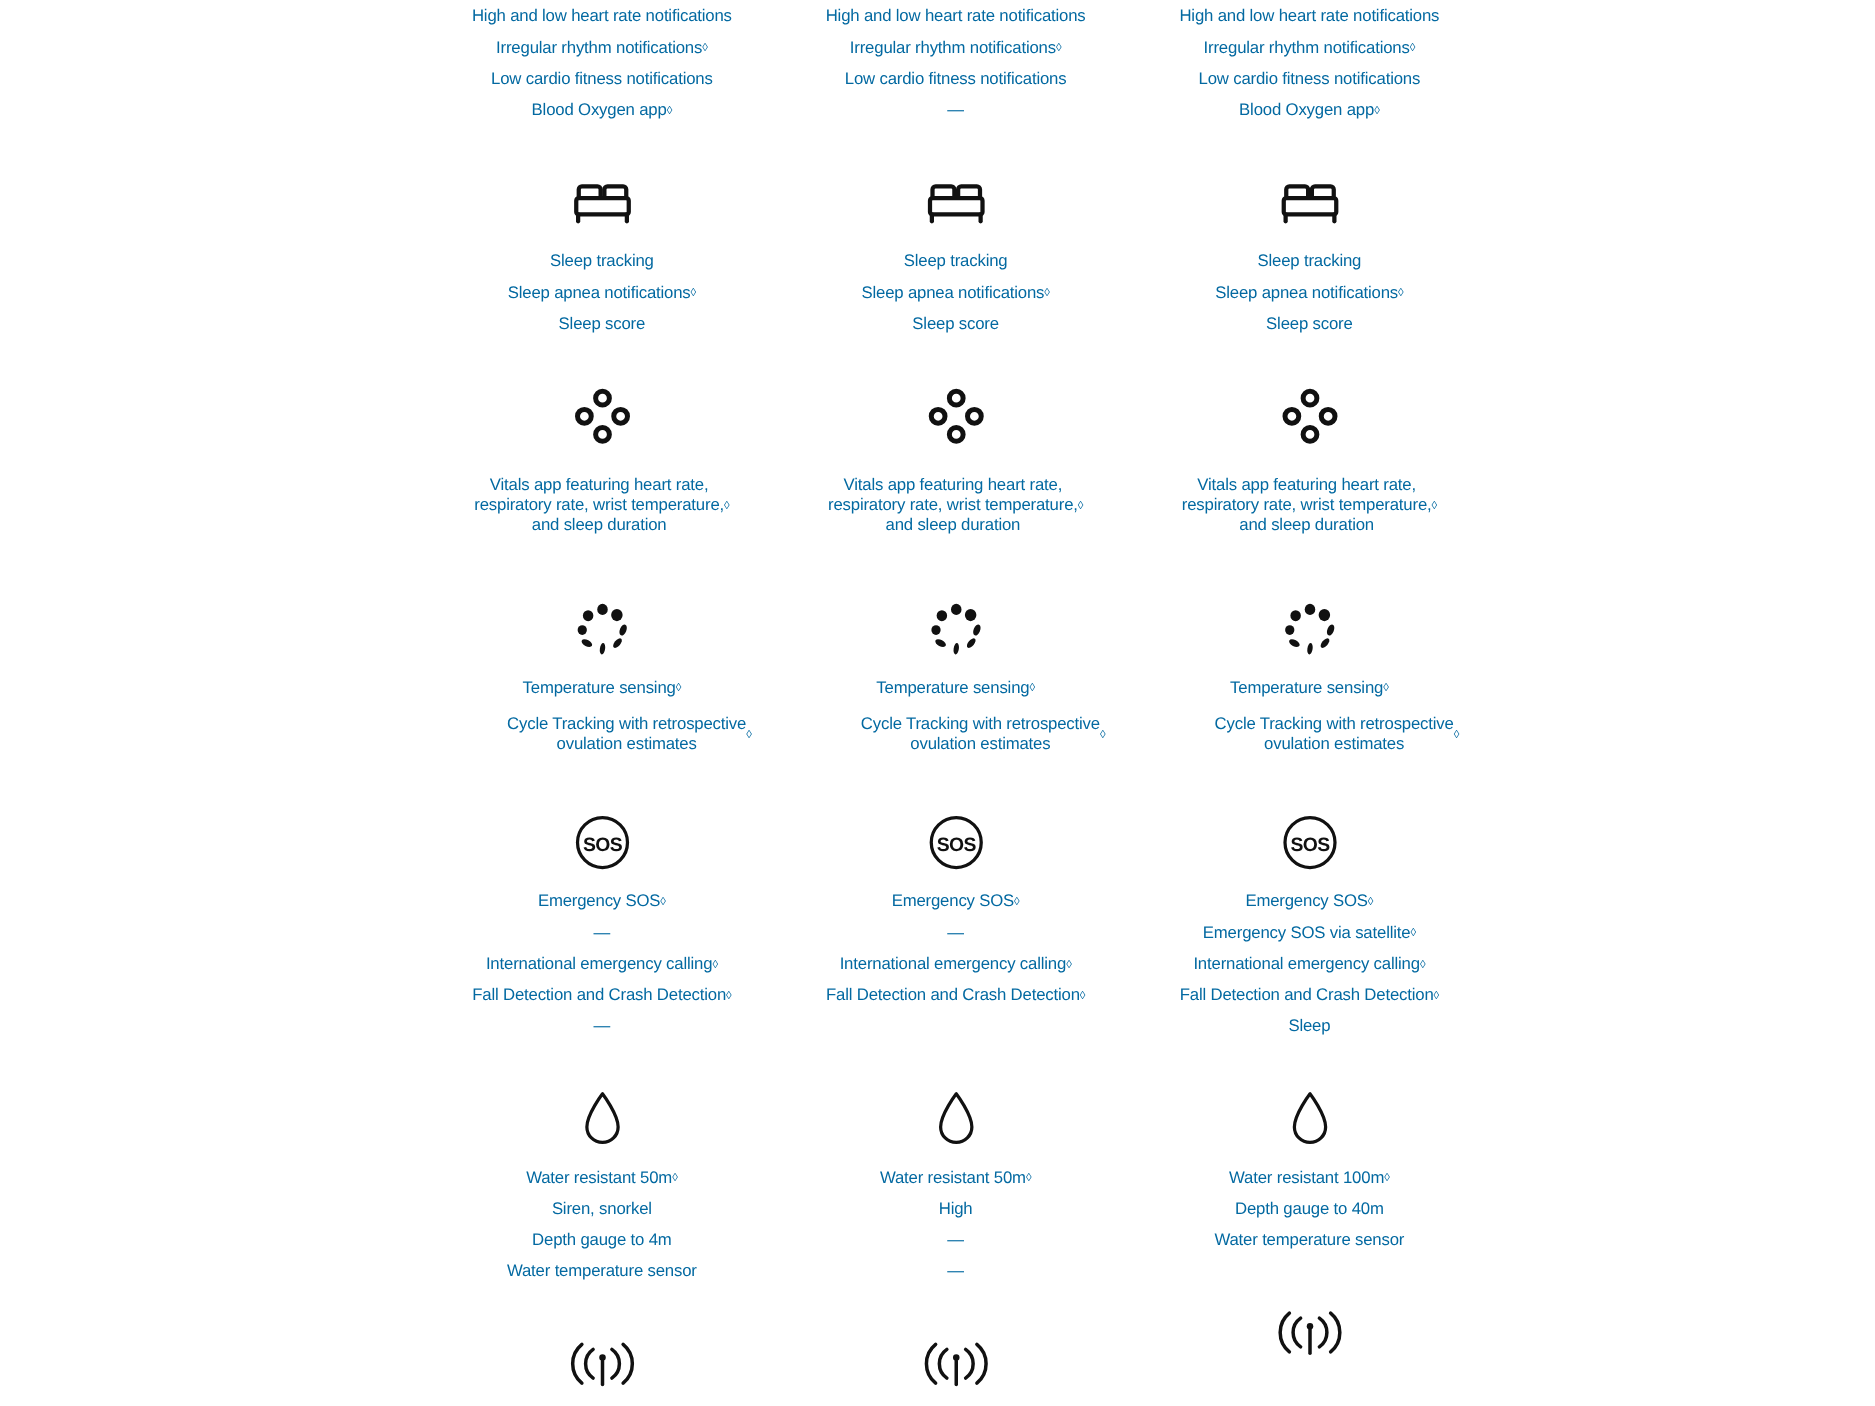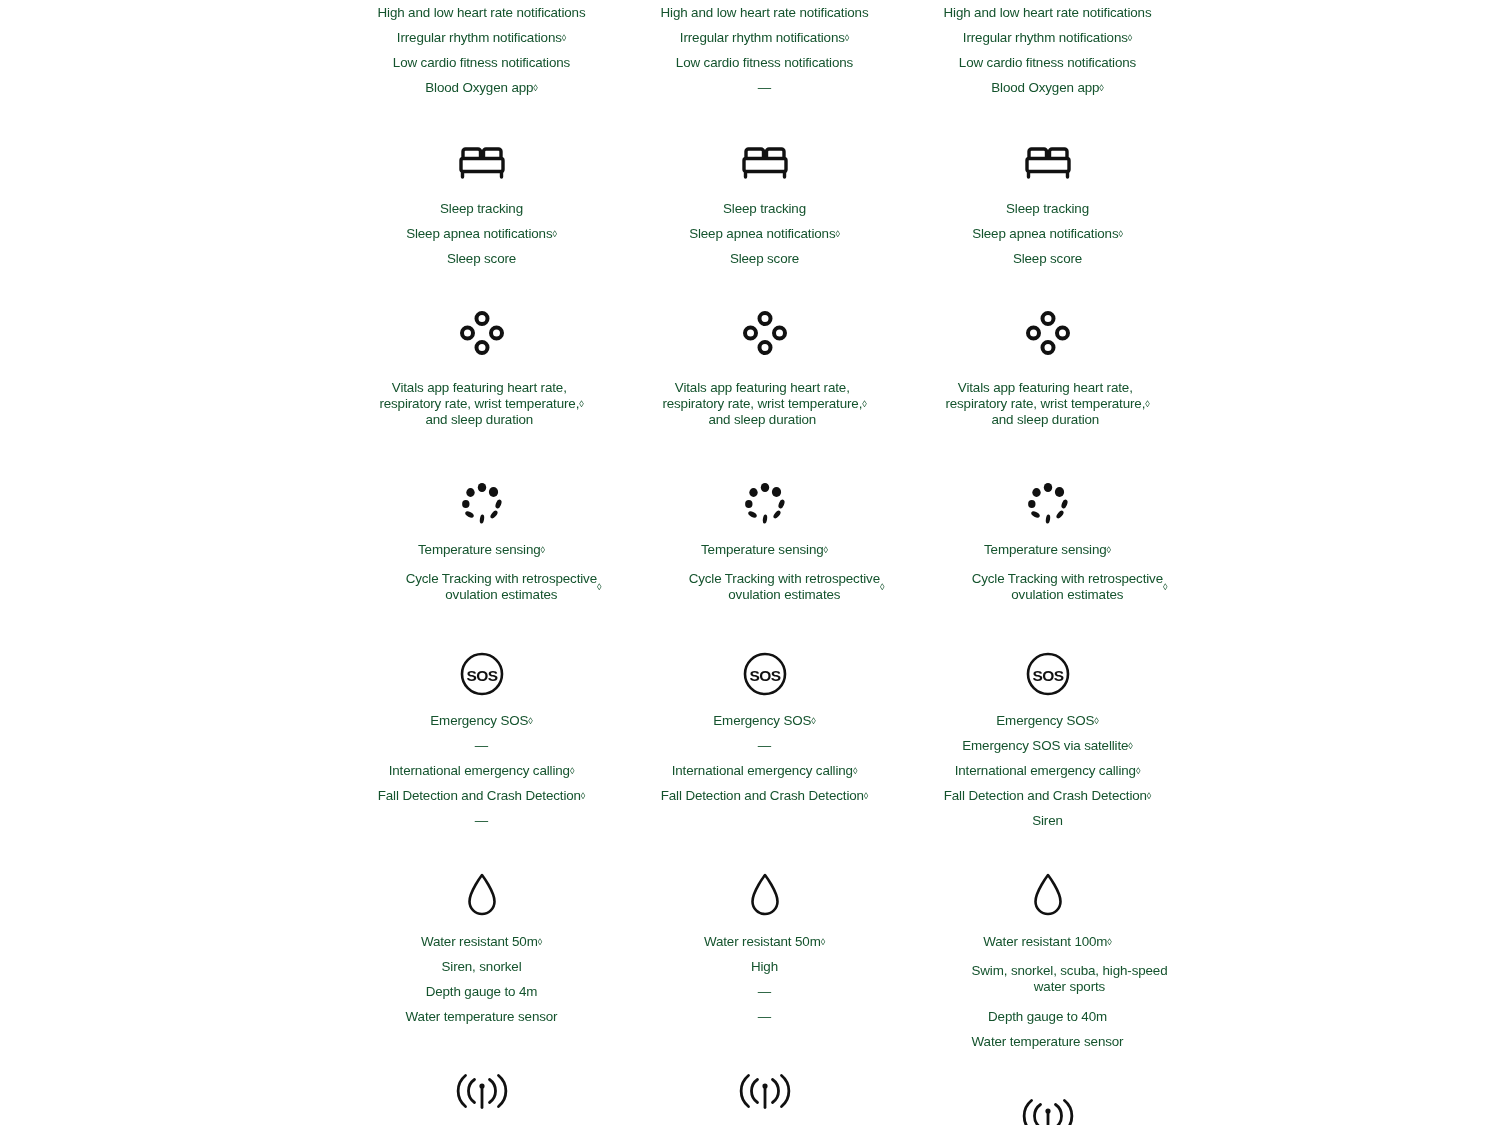--- a/index.html
+++ b/index.html
@@ -36,21 +36,21 @@
     align-items: center;
     justify-content: center;
     height: 52px;
     margin-top: 36px;
     margin-bottom: 8px;
   }
   .feature {
     font-size: 13.4px;
     line-height: 1.18;
     text-align: center;
-    color: #14532d;
+    color: #0369a1;
     letter-spacing: -0.01em;
     padding: 0 6px;
     margin: 0;
     height: 25px;
     display: flex;
     align-items: center;
     justify-content: center;
     white-space: pre-line;
   }
   .feature.two-line { height: 50px; margin-left: 44px; }
@@ -301,31 +301,29 @@
         <div class="icon-wrap">
           <svg width="46" height="46" viewBox="0 0 46 46" fill="none">
             <circle cx="23" cy="23" r="20" stroke="#111" stroke-width="2.6"></circle>
             <text x="23" y="29.5" text-anchor="middle" font-family="Liberation Sans, sans-serif" font-size="15.5" font-weight="bold" fill="#111" letter-spacing="-0.5">SOS</text>
           </svg>
         </div>
         <div class="feature">Emergency SOS<sup class="dia">◊</sup></div>
         <div class="feature">Emergency SOS via satellite<sup class="dia">◊</sup></div>
         <div class="feature">International emergency calling<sup class="dia">◊</sup></div>
         <div class="feature">Fall Detection and Crash Detection<sup class="dia">◊</sup></div>
-        <div class="feature">Siren</div>
+        <div class="feature">Sleep</div>
       </div>
       <div class="section">
         <div class="icon-wrap">
           <svg width="34" height="48" viewBox="0 0 34 48" fill="none" stroke="#111" stroke-width="2.6" stroke-linejoin="round">
             <path d="M17 4 C17 4 4.5 20.5 4.5 30.5 A12.5 12.5 0 0 0 29.5 30.5 C29.5 20.5 17 4 17 4 Z"></path>
           </svg>
         </div>
         <div class="feature">Water resistant 100m<sup class="dia">◊</sup></div>
-        <div class="feature two-line">Swim, snorkel, scuba, high-speed
-water sports</div>
         <div class="feature">Depth gauge to 40m</div>
         <div class="feature">Water temperature sensor</div>
       </div>
       <div class="section">
         <div class="icon-wrap">
           <svg width="52" height="44" viewBox="0 0 52 44" fill="none" stroke="#111" stroke-width="2.8" stroke-linecap="round">
             <path d="M18.5 10.5 A14 14 0 0 0 18.5 33.5"></path>
             <path d="M9.5 6.5 A20 20 0 0 0 9.5 37.5"></path>
             <path d="M33.5 10.5 A14 14 0 0 1 33.5 33.5"></path>
             <path d="M42.5 6.5 A20 20 0 0 1 42.5 37.5"></path>

